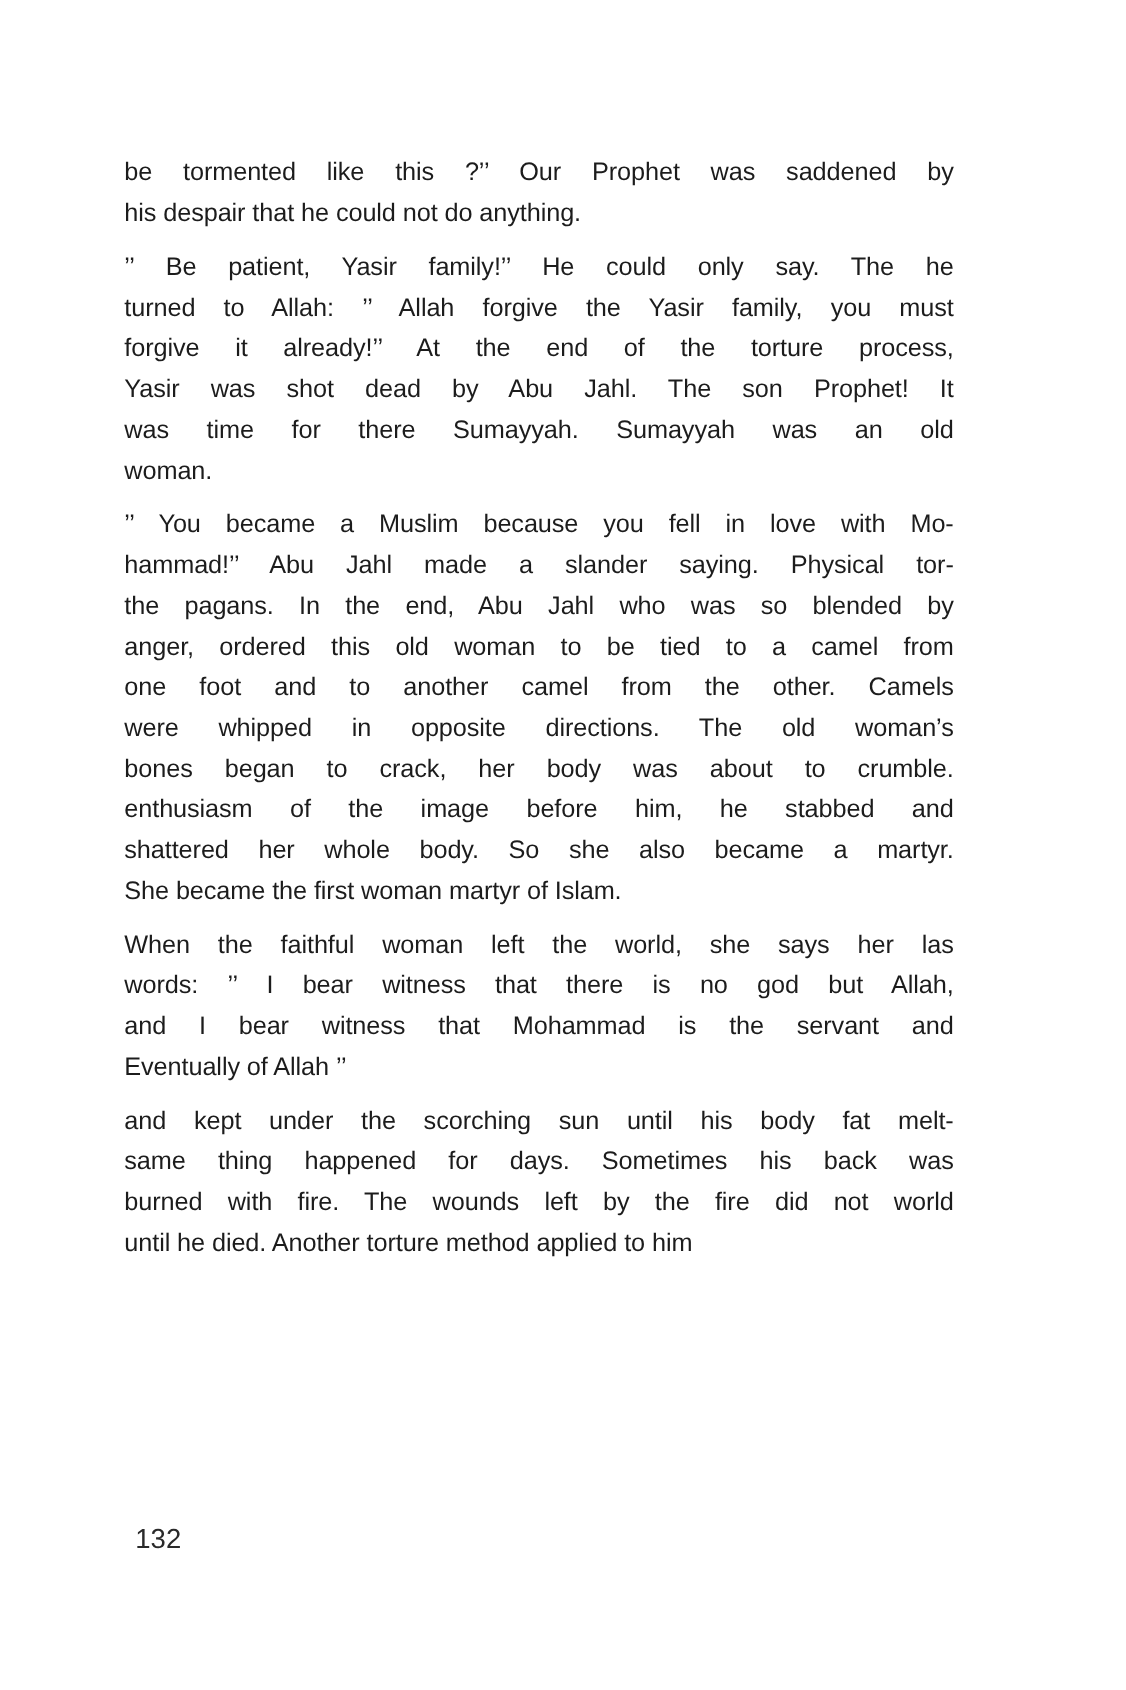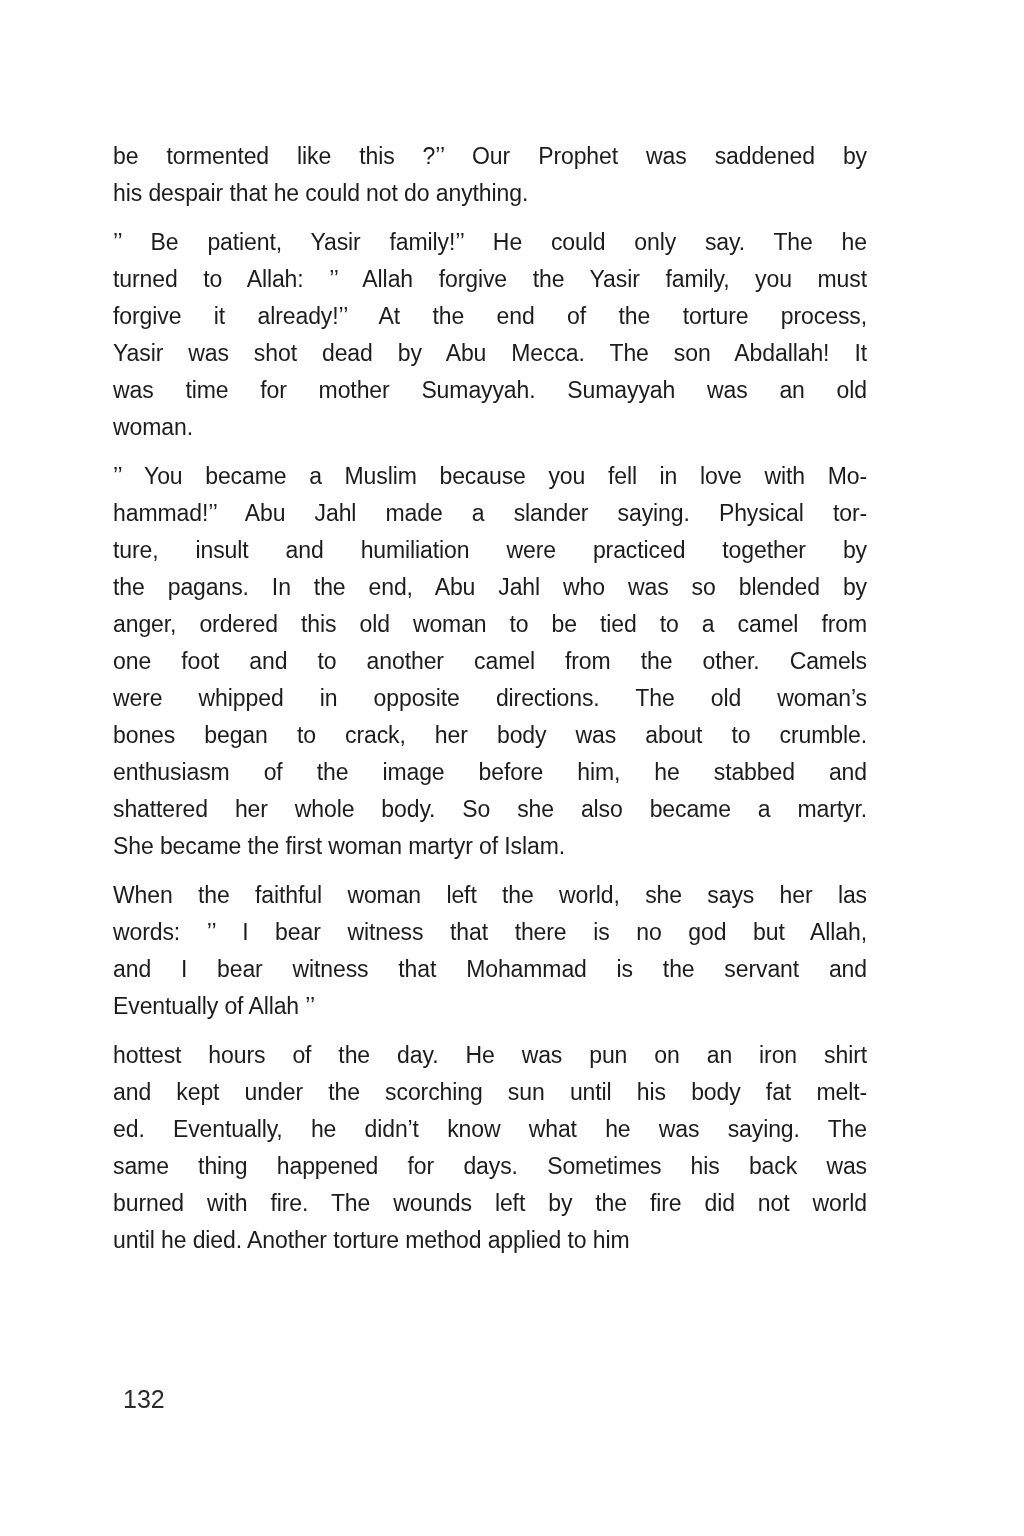--- a/index.html
+++ b/index.html
@@ -56,46 +56,43 @@
   <div class="text-block">
 
   <p class="paragraph">
         <span class="line">be tormented like this ?’’ Our Prophet was saddened by</span>
         <span class="line last">his despair that he could not do anything.</span>
       </p>
       <p class="paragraph">
         <span class="line">’’ Be patient, Yasir family!’’ He could only say. The he</span>
         <span class="line">turned to Allah: ’’ Allah forgive the Yasir family, you must</span>
         <span class="line">forgive it already!’’ At the end of the torture process,</span>
-        <span class="line">Yasir was shot dead by Abu Mecca. The son Abdallah! It</span>
-        <span class="line">was time for mother Sumayyah. Sumayyah was an old</span>
+        <span class="line">Yasir was shot dead by Abu Jahl. The son Prophet! It</span>
+        <span class="line">was time for there Sumayyah. Sumayyah was an old</span>
         <span class="line last">woman.</span>
       </p>
       <p class="paragraph">
         <span class="line">’’ You became a Muslim because you fell in love with Mo-</span>
         <span class="line">hammad!’’ Abu Jahl made a slander saying. Physical tor-</span>
-        <span class="line">ture, insult and humiliation were practiced together by</span>
         <span class="line">the pagans. In the end, Abu Jahl who was so blended by</span>
         <span class="line">anger, ordered this old woman to be tied to a camel from</span>
         <span class="line">one foot and to another camel from the other. Camels</span>
         <span class="line">were whipped in opposite directions. The old woman’s</span>
         <span class="line">bones began to crack, her body was about to crumble.</span>
         <span class="line">enthusiasm of the image before him, he stabbed and</span>
         <span class="line">shattered her whole body. So she also became a martyr.</span>
         <span class="line last">She became the first woman martyr of Islam.</span>
       </p>
       <p class="paragraph">
         <span class="line">When the faithful woman left the world, she says her las</span>
         <span class="line">words: ’’ I bear witness that there is no god but Allah,</span>
         <span class="line">and I bear witness that Mohammad is the servant and</span>
         <span class="line last">Eventually of Allah ’’</span>
       </p>
       <p class="paragraph">
-        <span class="line">hottest hours of the day. He was pun on an iron shirt</span>
         <span class="line">and kept under the scorching sun until his body fat melt-</span>
-        <span class="line">ed. Eventually, he didn’t know what he was saying. The</span>
         <span class="line">same thing happened for days. Sometimes his back was</span>
         <span class="line">burned with fire. The wounds left by the fire did not world</span>
         <span class="line last">until he died. Another torture method applied to him</span>
       </p>
     </div>
   <div class="page-number">132</div>
 </div>
 
 </body></html>

